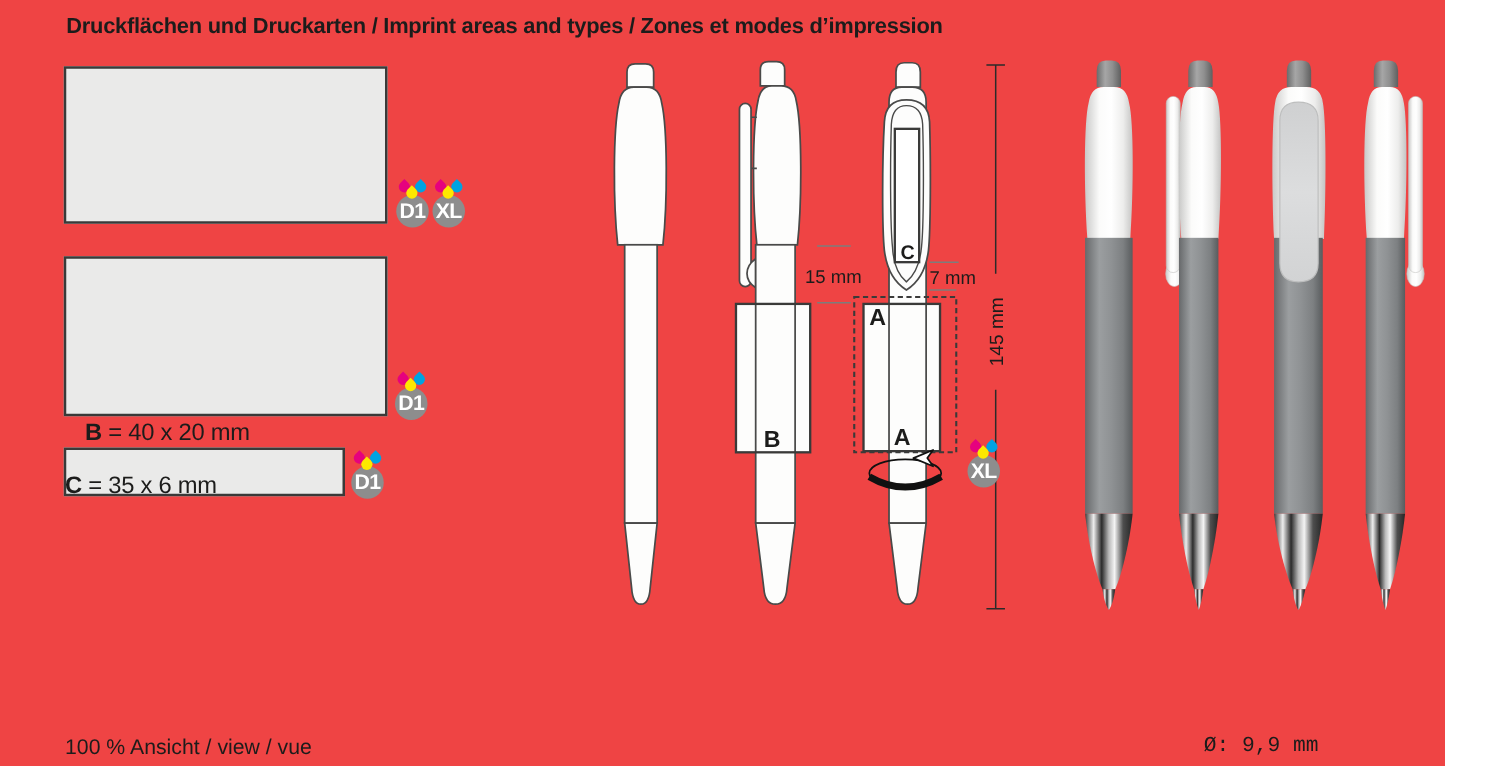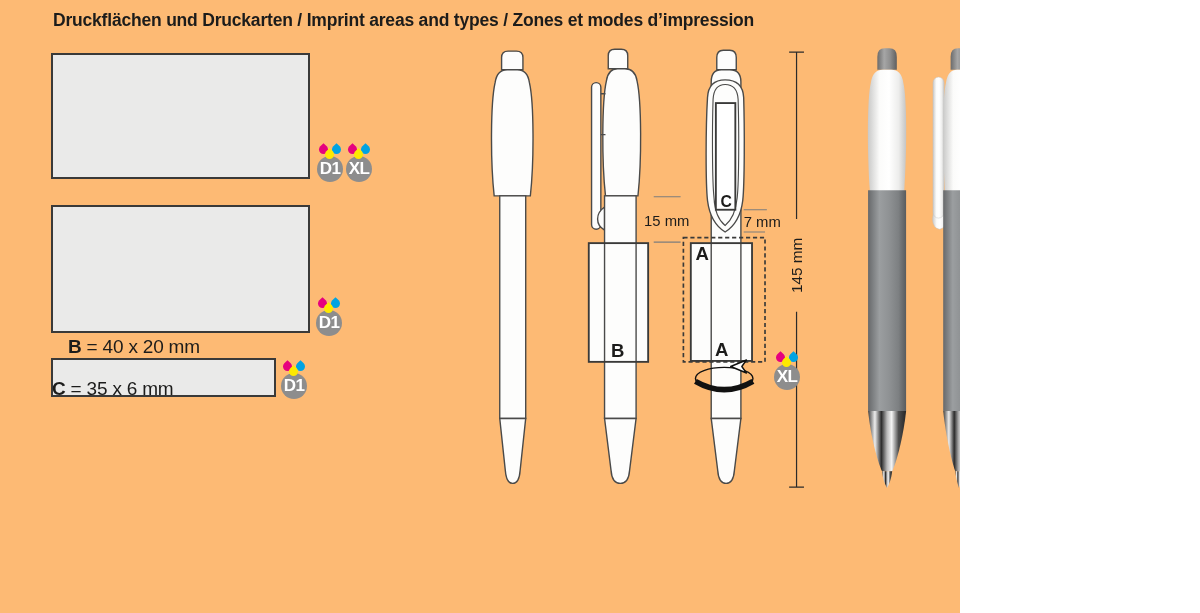--- a/index.html
+++ b/index.html
@@ -1,18 +1,18 @@
 <!DOCTYPE html>
 <html><head>
 <meta charset="utf-8">
 <style>
   html,body{margin:0;padding:0;}
   .page{
-    position:relative; width:960px; height:613px; overflow:hidden;
-    background:#fdba74; font-family:"Liberation Sans", sans-serif; color:#1c1c1b;
+    position:relative; width:1156px; height:613px; overflow:hidden;
+    background:#ef4444; font-family:"Liberation Sans", sans-serif; color:#1c1c1b;
   }
   .title{
     position:absolute; left:53px; top:10px; font-size:17.5px; font-weight:700;
     letter-spacing:-0.2px; white-space:pre;
   }
   .imprint-box{
     position:absolute; box-sizing:border-box; border:2px solid #3a3a39; background:#eaeae9;
   }
   .box-a{left:51px; top:53px;  width:259px; height:126px;}
   .box-b{left:51px; top:205px; width:259px; height:128px;}
@@ -220,15 +220,16 @@
       <ellipse cx="1141" cy="233" rx="7.5" ry="11" fill="url(#gWhite)" stroke="#c2c2c1" stroke-width="0.5"></ellipse>
       <rect x="1135" y="80" width="12" height="152" rx="6" fill="url(#gWhite)" stroke="#c2c2c1" stroke-width="0.5"></rect>
       <path d="M1105,72 L1105,58 Q1105,49 1113,49 L1118,49 Q1126,49 1126,58 L1126,72 Z" fill="url(#gBtn)"></path>
       <path d="M1099,203 C1096,160 1096,102 1100,86 Q1102,72 1112,72 L1119,72 Q1129,72 1131,86 C1134,102 1134,160 1131,203 Z" fill="url(#gWhite)"></path>
       <rect x="1098" y="202" width="34" height="238" fill="url(#gBarrel)"></rect>
       <path d="M1098,440 L1132,440 C1129,468 1123,494 1119,505 L1111,505 C1107,494 1101,468 1098,440 Z" fill="url(#gChrome)"></path>
       <path d="M1111,505 L1119,505 C1118,513 1116.5,519 1115,523 C1113.5,519 1112,513 1111,505 Z" fill="url(#gChrome)"></path>
     </g>
   </svg>
 
+  <div class="footer-label foot-left">100 % Ansicht / view / vue</div>
   <div class="footer-label foot-right">Ø: 9,9 mm</div>
 
 </div>
 
 </body></html>

